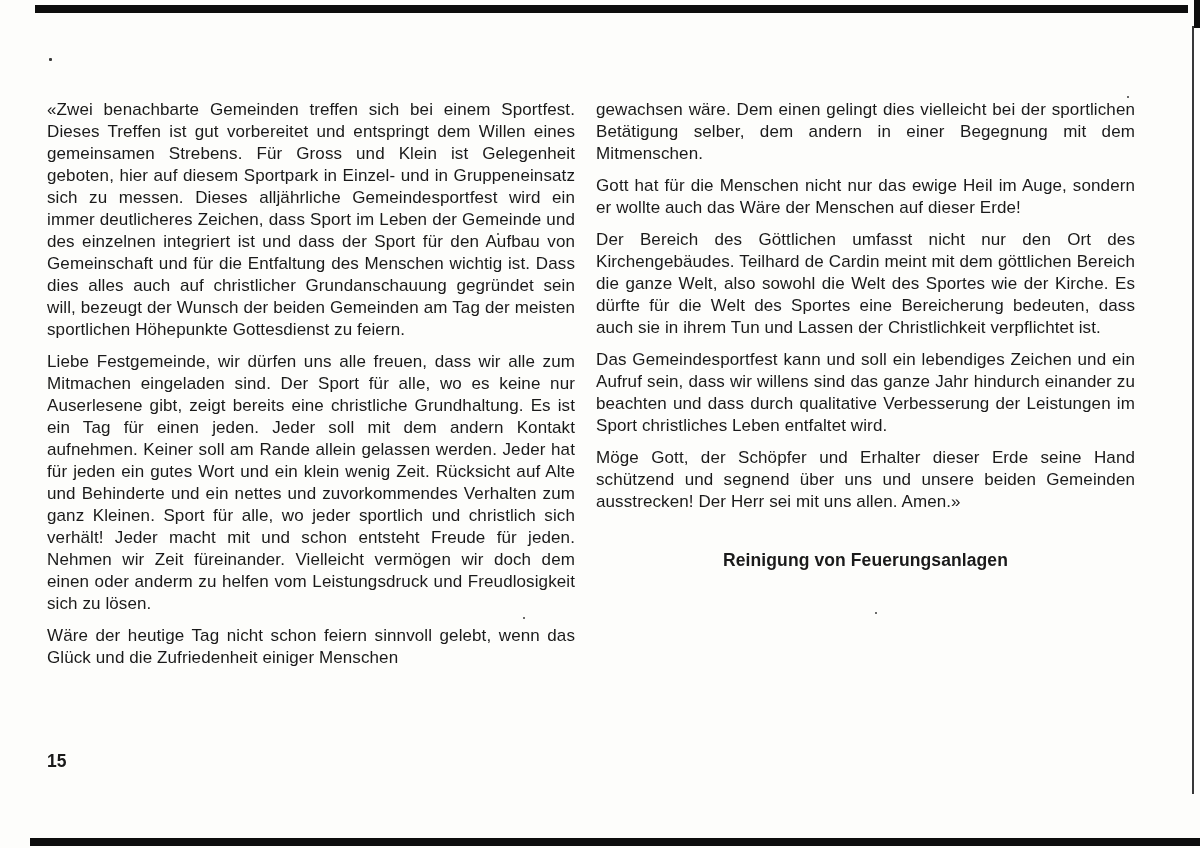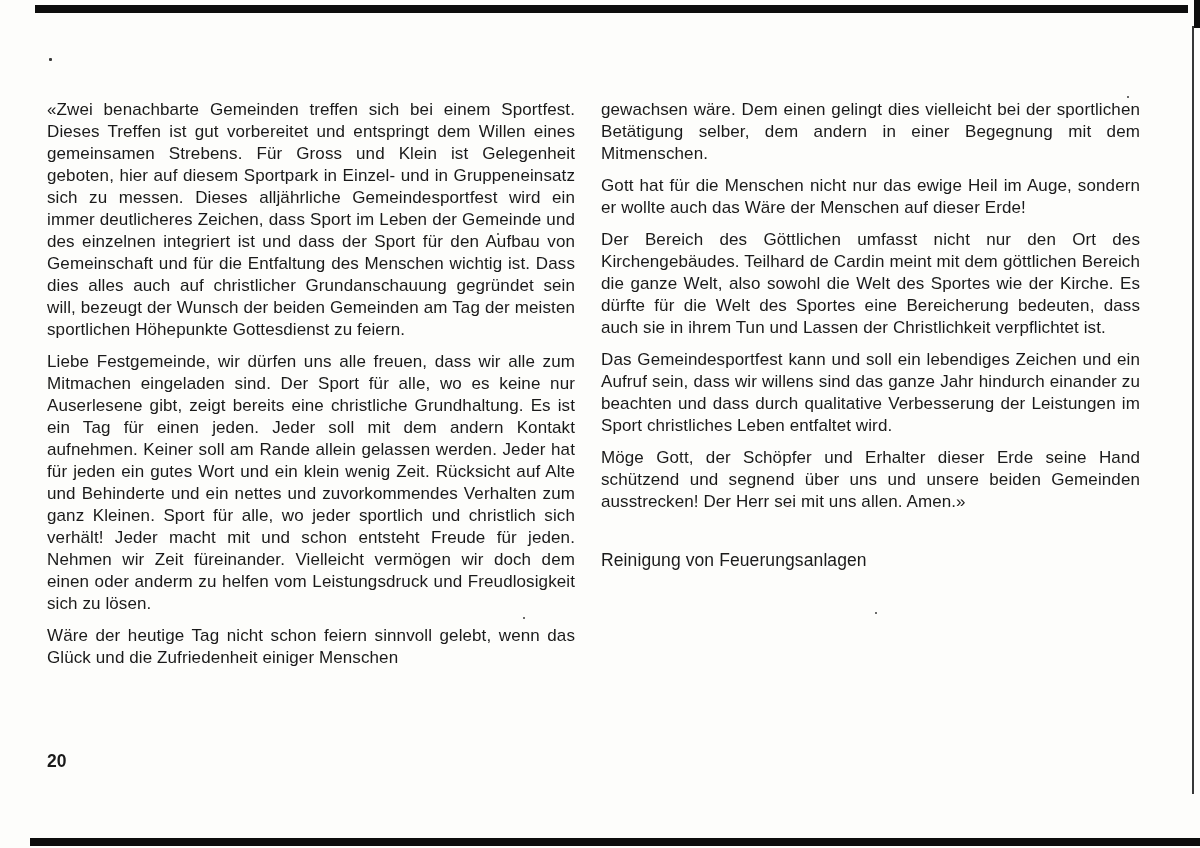--- a/index.html
+++ b/index.html
@@ -16,39 +16,39 @@
     overflow: hidden;
     font-family: "Liberation Sans", "DejaVu Sans", sans-serif;
     color: var(--ink, #1a1a1a);
   }
   .columns {
     position: absolute;
     top: 99px;
     left: 47px;
     right: 60px;
     display: flex;
-    gap: 26px;
+    gap: 9px;
   }
   .column {
     font-size: 17px;
     line-height: 22px;
     text-align: justify;
     letter-spacing: 0.1px;
   }
   .column.left  { width: 528px; }
-  .column.right { width: 539px; }
+  .column.right { width: 539px; margin-left: 12px; }
   .column p {
     margin: 0 0 10px 0;
     font-weight: 500;
   }
   .section-heading {
     font-size: 17.5px;
-    font-weight: 400;
+    font-weight: 700;
     margin: 36px 0 16px 0;
-    text-align: left;
+    text-align: center;
   }
   .page-number {
     position: absolute;
     left: 47px;
     top: 751px;
     font-size: 17.5px;
     font-weight: 700;
   }
   
   .bar {
@@ -118,21 +118,21 @@
       <p>Der Bereich des Göttlichen umfasst nicht nur den Ort des Kirchengebäudes. Teilhard de Cardin meint mit dem göttlichen Bereich die ganze Welt, also sowohl die Welt des Sportes wie der Kirche. Es dürfte für die Welt des Sportes eine Bereicherung bedeuten, dass auch sie in ihrem Tun und Lassen der Christlichkeit verpflichtet ist.</p>
       <p>Das Gemeindesportfest kann und soll ein lebendiges Zeichen und ein Aufruf sein, dass wir willens sind das ganze Jahr hindurch einander zu beachten und dass durch qualitative Verbesserung der Leistungen im Sport christliches Leben entfaltet wird.</p>
       <p>Möge Gott, der Schöpfer und Erhalter dieser Erde seine Hand schützend und segnend über uns und unsere beiden Gemeinden ausstrecken! Der Herr sei mit uns allen. Amen.»</p>
 
       <h2 class="section-heading">Reinigung von Feuerungsanlagen</h2>
 
     </div>
 
   </div>
 
-  <div class="page-number">20</div>
+  <div class="page-number">15</div>
 
   <div class="bar bottom"></div>
   <div class="vline"></div>
   <div class="corner-mark"></div>
 
   <div class="speck s1"></div>
   <div class="speck s2"></div>
   <div class="speck s3"></div>
   <div class="speck s4"></div>
   <div class="speck s5"></div>

